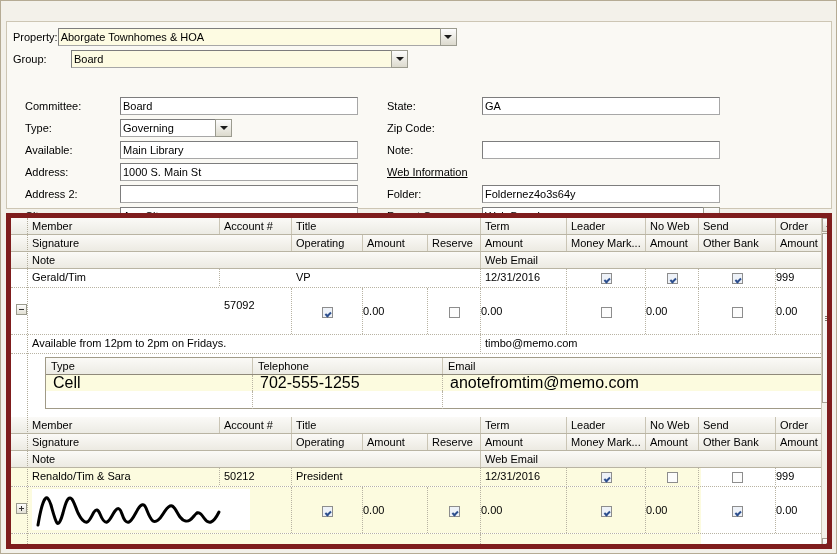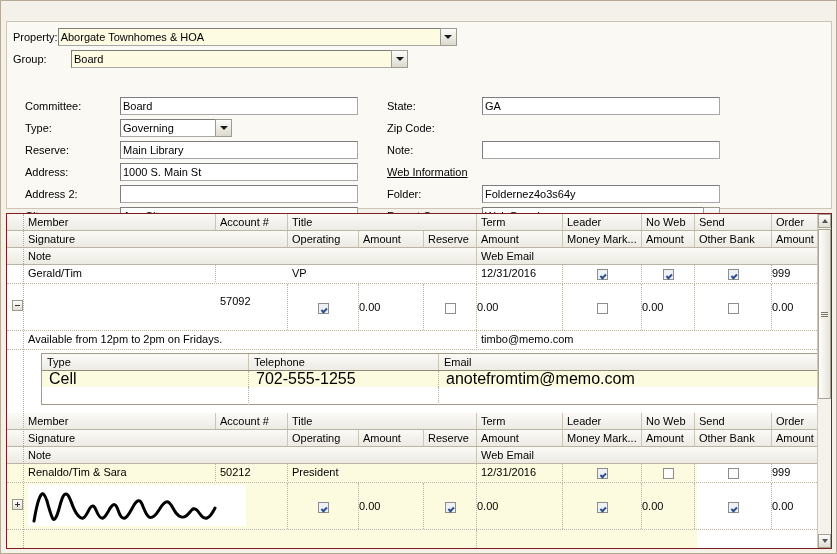--- a/index.html
+++ b/index.html
@@ -50,21 +50,21 @@
   .formcols{position:absolute;left:12px;top:74px;width:826px;height:112px;}
   .col{position:absolute;top:0;}
   .col.left{left:6px;width:400px;}
   .col.right{left:368px;width:450px;}
   .r{display:flex;align-items:center;height:19px;margin-bottom:3px;}
   .r .lab{font-size:11px;}
   .lnk{font-size:11px;text-decoration:underline;}
 
   
   .grid{position:absolute;left:5px;top:212px;width:826px;height:336px;
-        box-sizing:border-box;background:#ffffff;border:1px solid #7f1d1d;
+        box-sizing:border-box;background:#ffffff;border:5px solid #7f1d1d;
         overflow:hidden;}
   .gridinner{position:relative;width:824px;height:334px;background:#fff;}
 
   .hrow{position:absolute;left:0;width:812px;height:17px;
         background:linear-gradient(#fbfaf7,#ecebe4);
         border-bottom:1px solid #b9b4a3;box-sizing:border-box;}
   .hrow.sub{background:linear-gradient(#fbfaf7,#eceae2);}
   .hcell{position:absolute;top:0;height:16px;box-sizing:border-box;
          border-right:1px solid #cac5b5;padding-left:4px;
          font-size:11px;line-height:16px;white-space:nowrap;overflow:hidden;
@@ -177,21 +177,21 @@
         <div class="r">
           <span class="lab" style="width:95px">Type:</span>
           <span class="combo">
             <span class="fin" style="width:95px">Governing</span>
             <span class="arrowbtn">
                 <i></i>
               </span>
           </span>
         </div>
         <div class="r">
-          <span class="lab" style="width:95px">Reserve:</span>
+          <span class="lab" style="width:95px">Available:</span>
           <span class="fin" style="width:238px">Main Library</span>
         </div>
         <div class="r">
           <span class="lab" style="width:95px">Address:</span>
           <span class="fin" style="width:238px">1000 S. Main St</span>
         </div>
         <div class="r">
           <span class="lab" style="width:95px">Address 2:</span>
           <span class="fin" style="width:238px"></span>
         </div>

